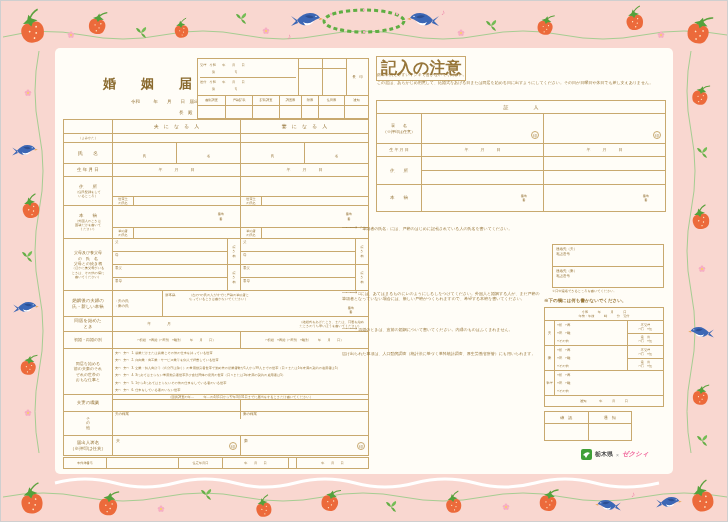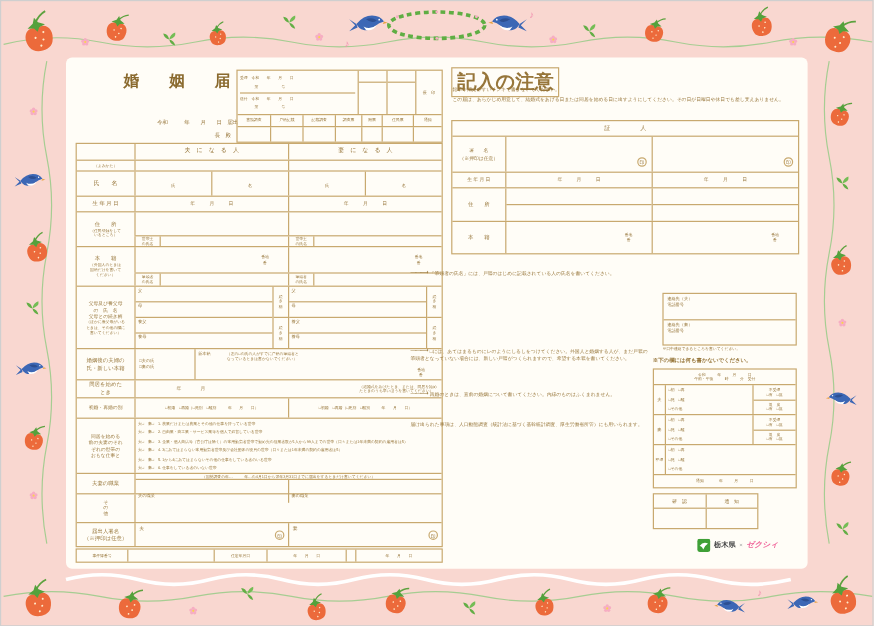--- a/index.html
+++ b/index.html
@@ -117,21 +117,21 @@
  <use href="#g-straw" transform="translate(452,500) rotate(-10)"></use>
  <use href="#g-flower" transform="translate(505,506)"></use>
  <use href="#g-straw" transform="translate(548,497) scale(1.1) rotate(12)"></use>
  <use href="#g-bird" transform="translate(607,503) scale(-0.8,0.8)"></use>
  <text x="630" y="496" font-size="8" fill="#f08fae">♪</text>
  <use href="#g-bird" transform="translate(668,500) scale(0.8)"></use>
 </svg>
 
 <div class="paper"></div>
 
-<div class="abs title" style="left:102px;top:58px">婚　姻　届</div>
+<div class="abs title" style="left:102px;top:74px">婚　姻　届</div>
 <div class="abs f45" style="left:130px;top:98px">令和　　　年　　月　　日　届出</div>
 <div class="abs f45" style="left:178px;top:109px">長　殿</div>
 
 <div class="abs b col" style="left:196px;top:57px;width:172px;height:61px">
  <div class="flx" style="height:36px">
   <div class="col f3" style="width:100px;padding:2px 2px;justify-content:space-around">
    <span>受理　令和　　年　　月　　日</span>
    <span style="padding-left:12px">第　　　　　　号</span>
    <span class="bt" style="padding-top:2px">送付　令和　　年　　月　　日</span>
    <span style="padding-left:12px">第　　　　　　号</span>

